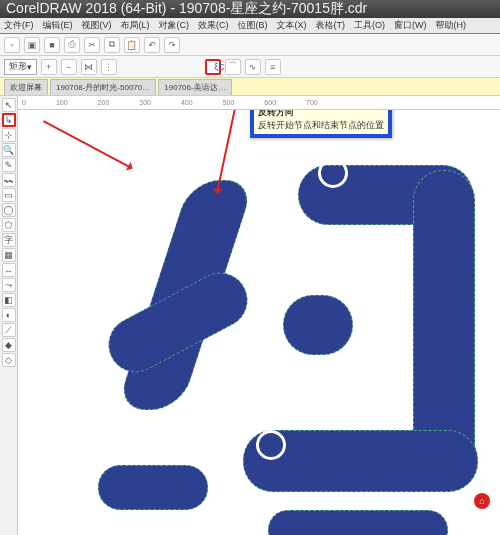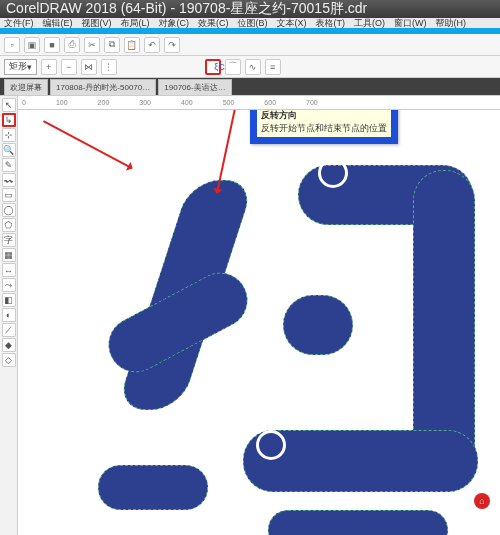--- a/index.html
+++ b/index.html
@@ -1,37 +1,37 @@
 <!DOCTYPE html>
 <html><head>
 <meta charset="utf-8">
 <style>
   * { box-sizing: border-box; margin: 0; padding: 0; font-family: "Microsoft YaHei", sans-serif; }
   body { width: 500px; height: 535px; background: #f0f0f0; overflow: hidden; position: relative; font-size: 10px; }
   .titlebar { height: 18px; background: linear-gradient(#5a5a5a,#3a3a3a); color: #eee; display: flex; align-items: center; padding: 0 6px; font-size: 14px; }
-  .menubar { height: 16px; background: #eaeaea; border-bottom: 6px solid #0ea5e9; display: flex; align-items: center; padding: 0 4px; }
+  .menubar { height: 16px; background: #eaeaea; border-bottom: 1px solid #0ea5e9; display: flex; align-items: center; padding: 0 4px; }
   .menubar span { margin-right: 9px; font-size: 9px; color: #333; }
   .toolbar { height: 22px; background: #f6f6f6; border-bottom: 1px solid #d0d0d0; display: flex; align-items: center; padding: 0 4px; gap: 4px; }
   .tool-btn { width: 16px; height: 16px; background: #fff; border: 1px solid #ccc; border-radius: 2px; display: flex; align-items: center; justify-content: center; font-size: 9px; color: #666; }
   .tool-btn.hl { border: 2px solid #d22; }
-  .doc-tabs { height: 18px; background: #404040; border-bottom: 1px solid #ccc; display: flex; align-items: flex-end; padding: 0 4px; gap: 2px; overflow: hidden; }
+  .doc-tabs { height: 18px; background: #fef9c3; border-bottom: 1px solid #ccc; display: flex; align-items: flex-end; padding: 0 4px; gap: 2px; overflow: hidden; }
   .doc-tab { padding: 2px 5px; font-size: 8px; color: #444; background: #ddd; border: 1px solid #bbb; border-bottom: none; white-space: nowrap; }
   .doc-tab.active { background: #fff; color: #1a4aa0; }
   .work { display: flex; height: calc(100% - 92px); }
   .toolbox { width: 18px; background: #f2f2f2; border-right: 1px solid #ccc; display: flex; flex-direction: column; align-items: center; padding-top: 2px; gap: 1px; }
   .tbx { width: 14px; height: 14px; background: #fff; border: 1px solid #ccc; border-radius: 1px; font-size: 9px; display:flex; align-items:center; justify-content:center; color:#555; }
   .tbx.hl { border: 2px solid #d22; }
   .ruler-h { height: 14px; background: #fff; border-bottom: 1px solid #ccc; font-size: 7px; color: #888; padding-left: 4px; display:flex; align-items:center; gap: 30px; }
   .canvas-wrap { flex: 1; display: flex; flex-direction: column; position: relative; }
   .canvas { flex: 1; background: #fff; position: relative; overflow: hidden; }
   .shape { position: absolute; background: #2d3f8f; border: 1px dashed #5a8; }
   .circle { position: absolute; border: 3px solid #fff; border-radius: 50%; }
   .arrow { position: absolute; width: 2px; background: #d22; transform-origin: top left; }
   .arrow::after { content:''; position:absolute; bottom:-6px; left:-4px; border:5px solid transparent; border-top-color:#d22; }
-  .tooltip { position: absolute; background: #ffffe1; border: 7px solid #1d4ed8; padding: 2px 4px; font-size: 9px; color: #333; box-shadow: 1px 1px 3px rgba(0,0,0,.3); z-index: 10; }
+  .tooltip { position: absolute; background: #ffffe1; border: 4px solid #1d4ed8; padding: 2px 4px; font-size: 9px; color: #333; box-shadow: 1px 1px 3px rgba(0,0,0,.3); z-index: 10; }
   .watermark { position:absolute; right:10px; bottom:26px; font-size:13px; color:#fff; text-shadow:0 0 3px #000; font-weight:bold; display:flex; align-items:center; gap:3px;}
   .combo { height:16px; background:#fff; border:1px solid #aaa; font-size:9px; padding:0 4px; display:flex; align-items:center; color:#444;text-align:center; }
 </style>
 </head>
 <body>
 
 <div class="titlebar">
   <span>CorelDRAW 2018 (64-Bit) - 190708-星座之约-70015胖.cdr</span>
 </div>
 
@@ -71,21 +71,21 @@
   <div class="tool-btn hl">
       <span style="color:#2a5fbf;padding-left:14px;">ξC</span>
     </div>
   <div class="tool-btn">⌒</div>
   <div class="tool-btn">∿</div>
   <div class="tool-btn">≡</div>
 </div>
 
 <div class="doc-tabs">
   <div class="doc-tab">欢迎屏幕</div>
-  <div class="doc-tab">170808-丹的时光-50070…</div>
+  <div class="doc-tab">190708-丹的时光-50070…</div>
   <div class="doc-tab">190706-美语达…</div>
 </div>
 
 <div class="work">
   <div class="toolbox">
     <div class="tbx">↖</div>
     <div class="tbx hl">↳</div>
     <div class="tbx">⊹</div>
     <div class="tbx">🔍</div>
     <div class="tbx">✎</div>

